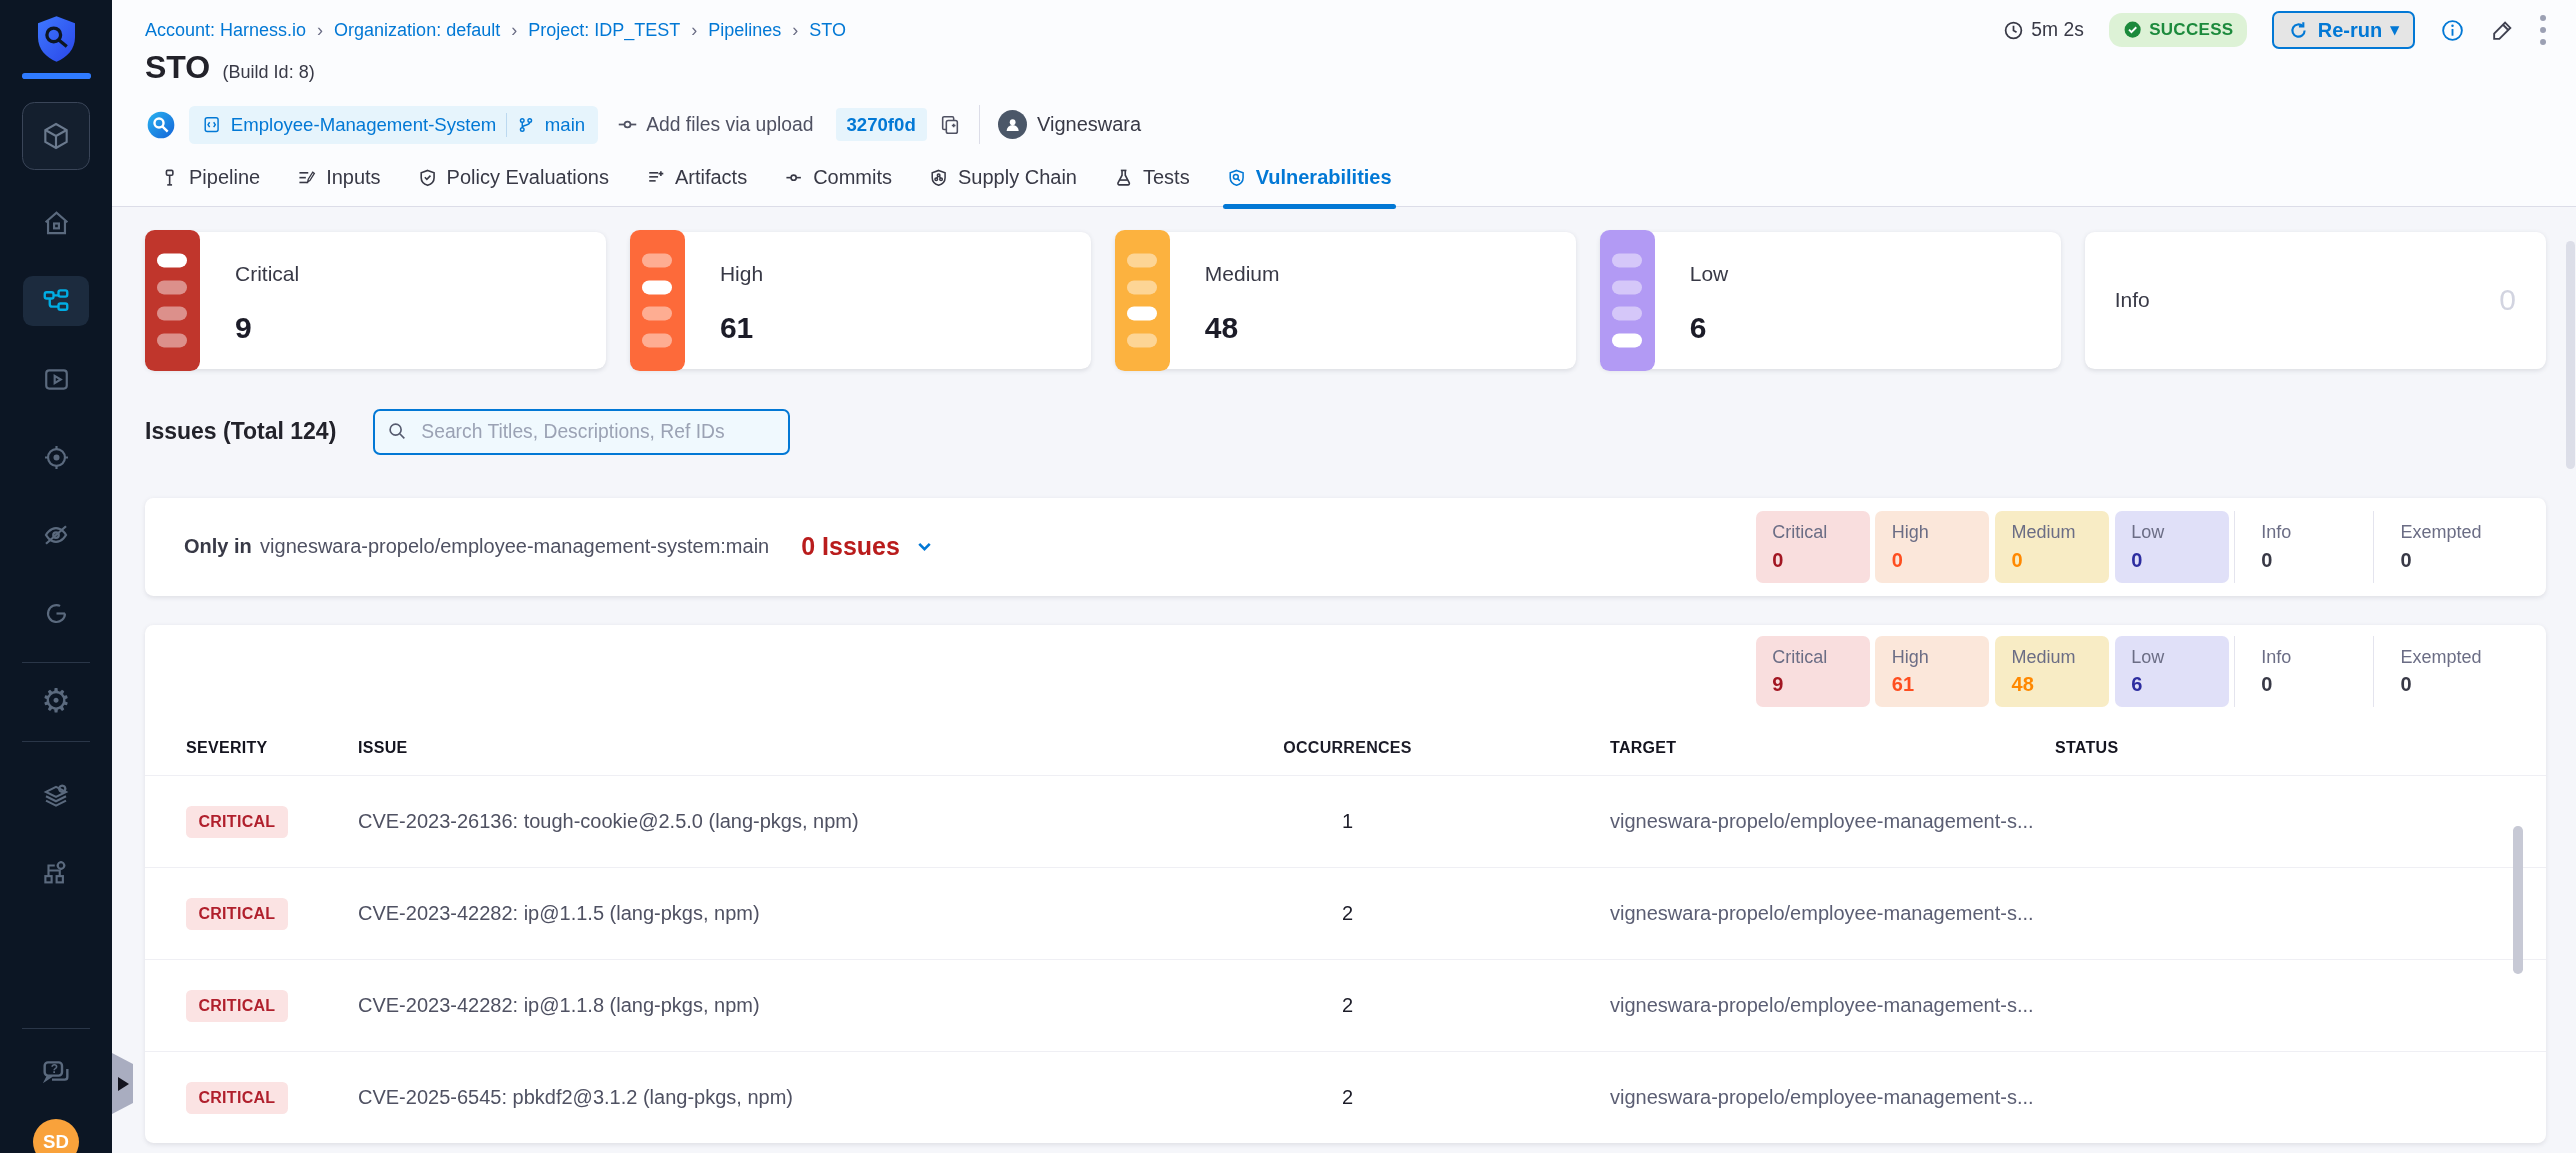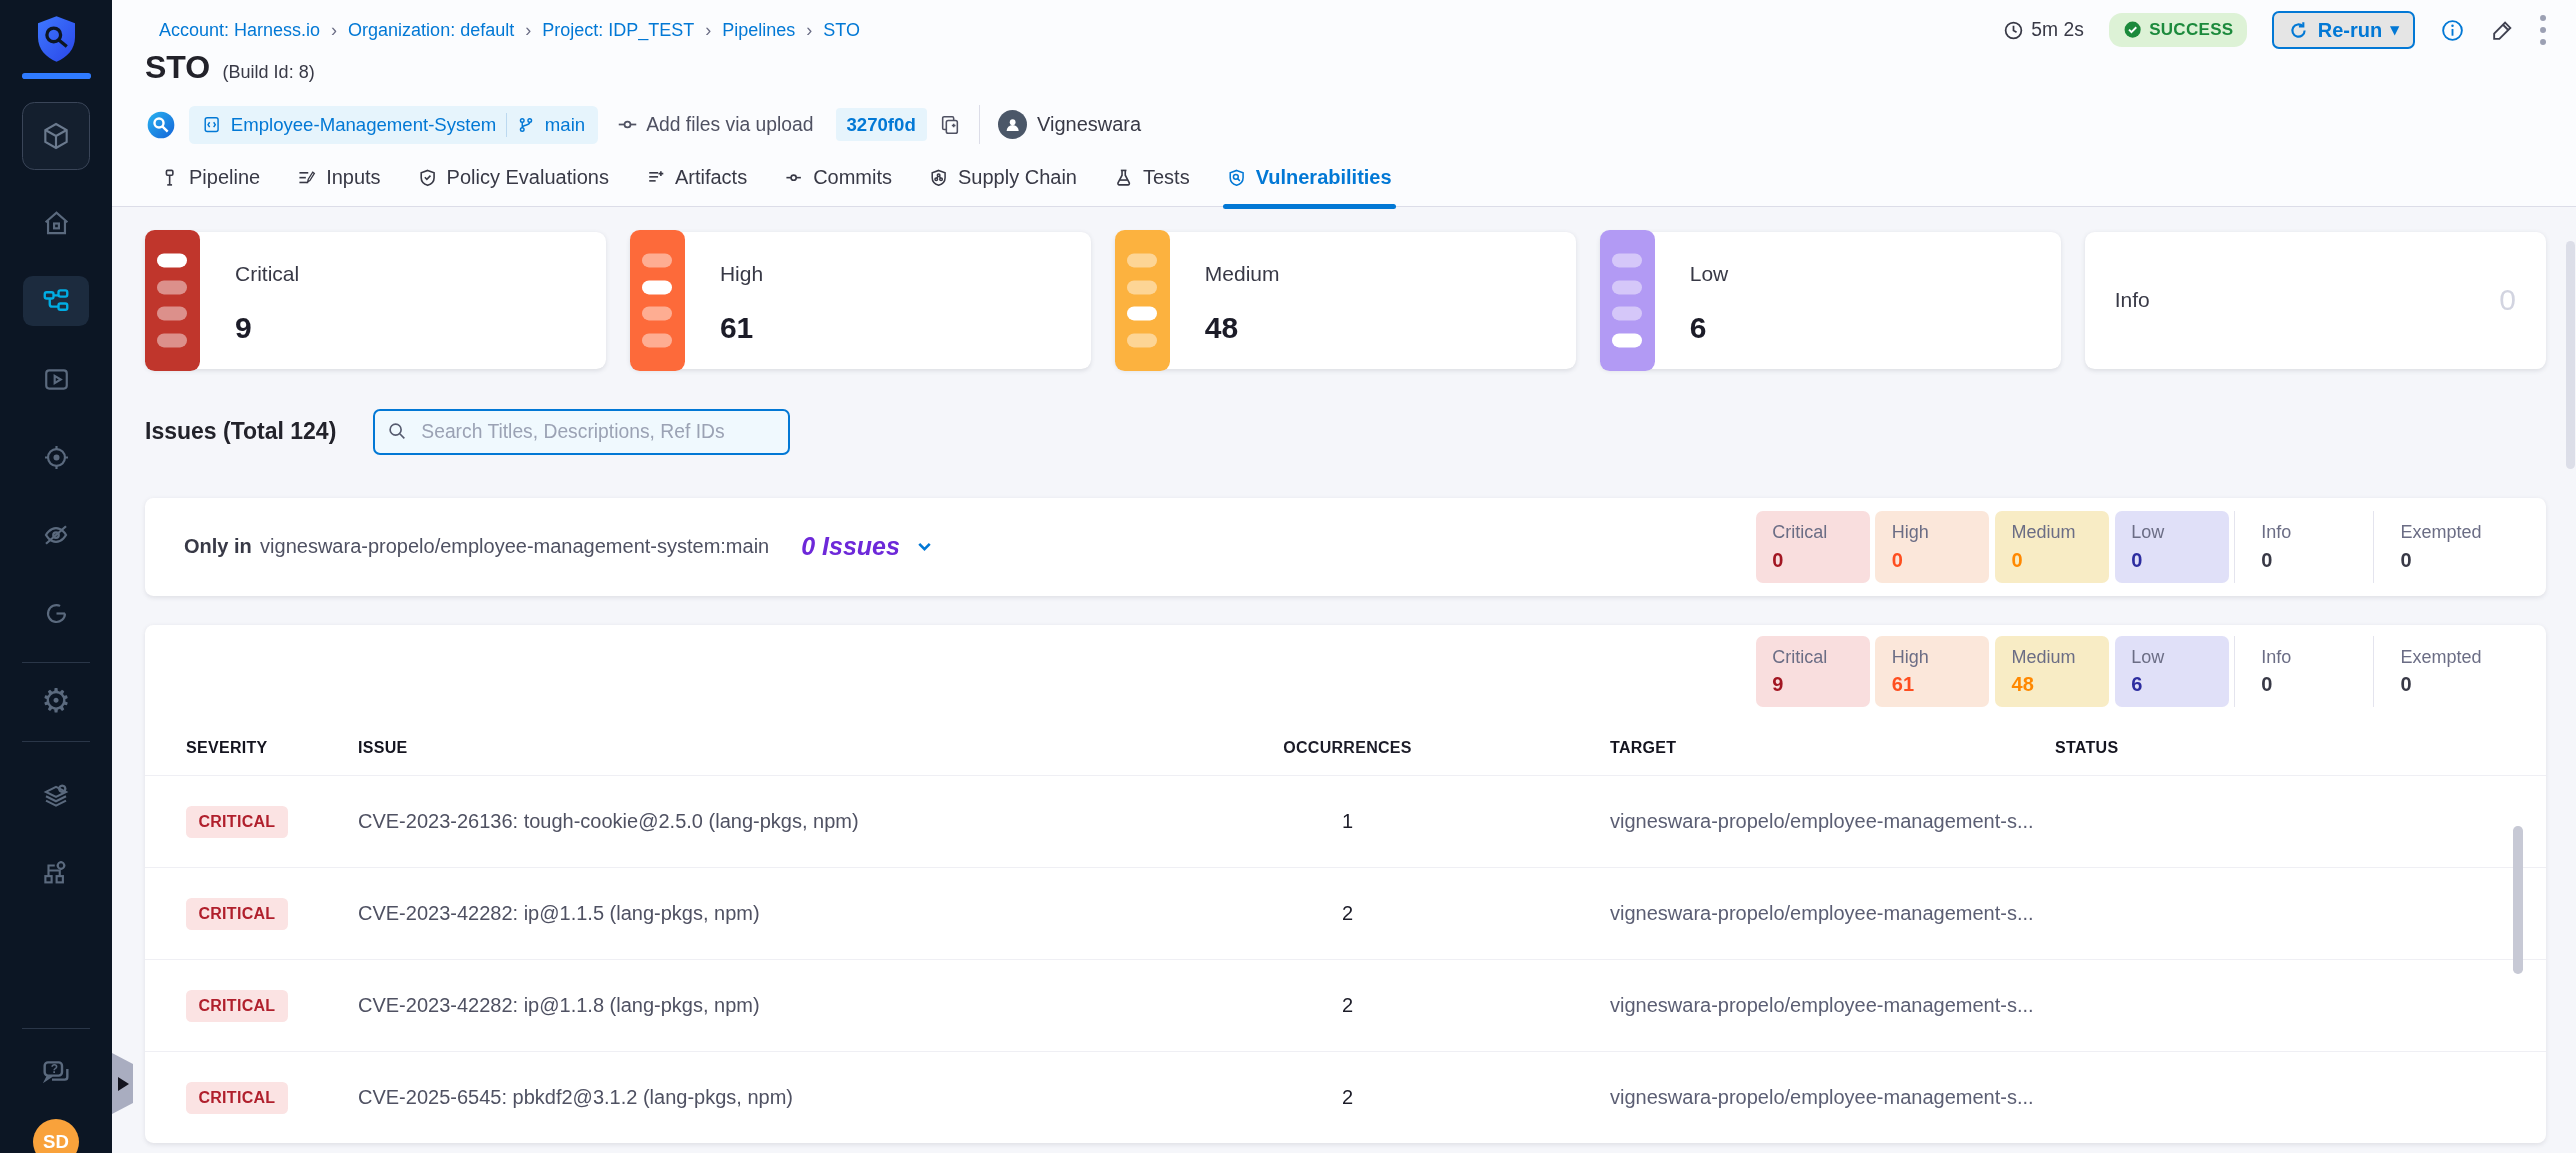--- a/index.html
+++ b/index.html
@@ -15,21 +15,21 @@
   .sb-divider{width:68px;height:1.4px;background:#2a3648;margin-top:23.5px;}
   .sb-gear{margin-top:21px;font-size:33px;color:#5b6a7e;line-height:1;}
   .sb-spacer{flex:1;}
   .sb-help{margin-top:19.3px;color:#5b6a7e;}
   .sb-avatar{margin-top:21px;margin-bottom:-12.4px;width:46px;height:46px;border-radius:50%;background:#f9a23b;color:#fff;font-weight:bold;font-size:18.6px;display:flex;align-items:center;justify-content:center;}
   .expand-flap{position:absolute;left:112px;top:1053px;width:21px;height:61px;background:#a9adc0;border-radius:0 9.7px 9.7px 0;display:flex;align-items:center;justify-content:center;z-index:6;clip-path:polygon(0 0,100% 18%,100% 82%,0 100%);}
   .expand-flap .tri{width:0;height:0;border-left:11px solid #14141f;border-top:7.6px solid transparent;border-bottom:7.6px solid transparent;margin-left:2.8px;}
   
   .main{position:absolute;left:112px;top:0;right:0;height:100%;}
   .hdr{background:#fbfcfe;padding-top:15px;}
-  .crumb-row{display:flex;align-items:center;padding:0 30px 0 47px;height:30px;}
+  .crumb-row{display:flex;align-items:center;padding:0 30px 0 33px;height:30px;}
   .crumbs{display:flex;align-items:center;font-size:18px;color:#0278d5;}
   .crumb-sep{color:#6b6d85;margin:0 11px;font-size:18px;}
   .top-right{margin-left:auto;display:flex;align-items:center;gap:25px;}
   .duration{display:flex;align-items:center;gap:7px;font-size:19.3px;color:#383946;}
   .status-badge{display:flex;align-items:center;gap:7px;background:#ddf2d6;border-radius:13px;padding:7px 14px;color:#1c8a3c;font-weight:bold;font-size:17px;letter-spacing:0.3px;}
   .rerun-btn{display:flex;align-items:center;gap:8.3px;border:2.1px solid #0278d5;border-radius:7px;padding:5.5px 14px;color:#0278d5;font-weight:bold;font-size:20px;background:#e5e5e5;}
   .caret{font-size:16.6px;}
   .kebab{display:flex;flex-direction:column;gap:5.5px;}
   .kebab i{width:6.2px;height:6.2px;border-radius:50%;background:#9ba0b3;}
   .title-row{padding:4.1px 33px 0;display:flex;align-items:baseline;gap:12.4px;}
@@ -68,21 +68,21 @@
   .search-wrap input{width:100%;height:100%;box-sizing:border-box;border:2.1px solid #0278d5;border-radius:7px;background:#f0f9fe;padding:0 14px 0 46px;font-size:19.3px;color:#383946;font-family:"Liberation Sans",sans-serif;outline:none;}
   .search-wrap input::placeholder{color:#9ba2b4;}
   .search-icon{position:absolute;left:12.4px;top:11px;}
   .sect{background:#fff;border-radius:8.3px;box-shadow:0 1.4px 4.1px rgba(96,97,112,.14);}
   .sect-1{margin-top:43px;height:98px;display:flex;align-items:center;padding:0 39px;}
   .sect-2{margin-top:29px;position:relative;}
   .sect-head{display:flex;align-items:center;padding:11px 39px 9.7px;}
   .sect-left{display:flex;align-items:center;}
   .sect-prefix{font-weight:bold;color:#383946;font-size:20px;}
   .sect-scope{color:#4f5162;font-size:20px;margin-left:8.3px;}
-  .sect-count{font-weight:bold;color:#6d28d9;font-size:25px;margin-left:32px;font-style:italic;}
+  .sect-count{font-weight:bold;color:#b91c1c;font-size:25px;margin-left:32px;}
   .sect-chevron{margin-left:14px;}
   .badges{margin-left:auto;display:flex;align-items:center;}
   .badge{min-width:81px;padding:11px 16.6px;border-radius:7px;margin-left:5.5px;}
   .badge .bl{font-size:18px;color:#6b6d85;}
   .badge .bv{font-size:20px;font-weight:bold;margin-top:5.5px;}
   .bg-critical{background:#f9dede;} .bg-high{background:#fbe7da;} .bg-medium{background:#f8ecc5;} .bg-low{background:#e0e0f8;}
   .bg-plain{background:transparent;border-left:1.4px solid #e4e4ee;border-radius:0;padding-left:26px;min-width:90px;}
   .v-critical{color:#a21622;} .v-high{color:#fe4e1f;} .v-medium{color:#ff8800;} .v-low{color:#2d2da0;} .v-plain{color:#383946;}
   .tbl-head,.tbl-row{display:grid;grid-template-columns:172px 886px 207px 159px 445px 1fr;align-items:center;padding:0 41px;}
   .tbl-head{height:54px;font-size:16px;font-weight:bold;color:#14141f;letter-spacing:0.3px;margin-top:4.1px;}

